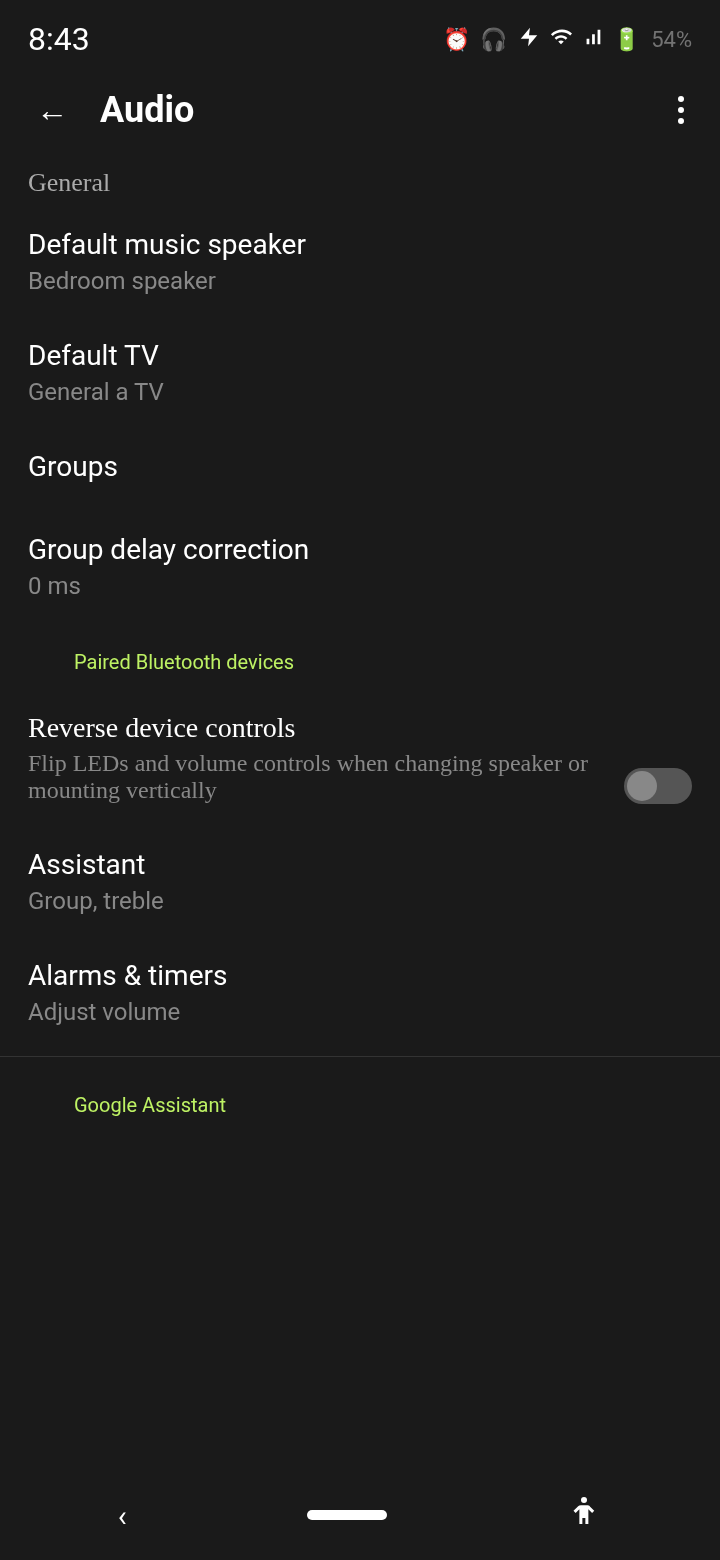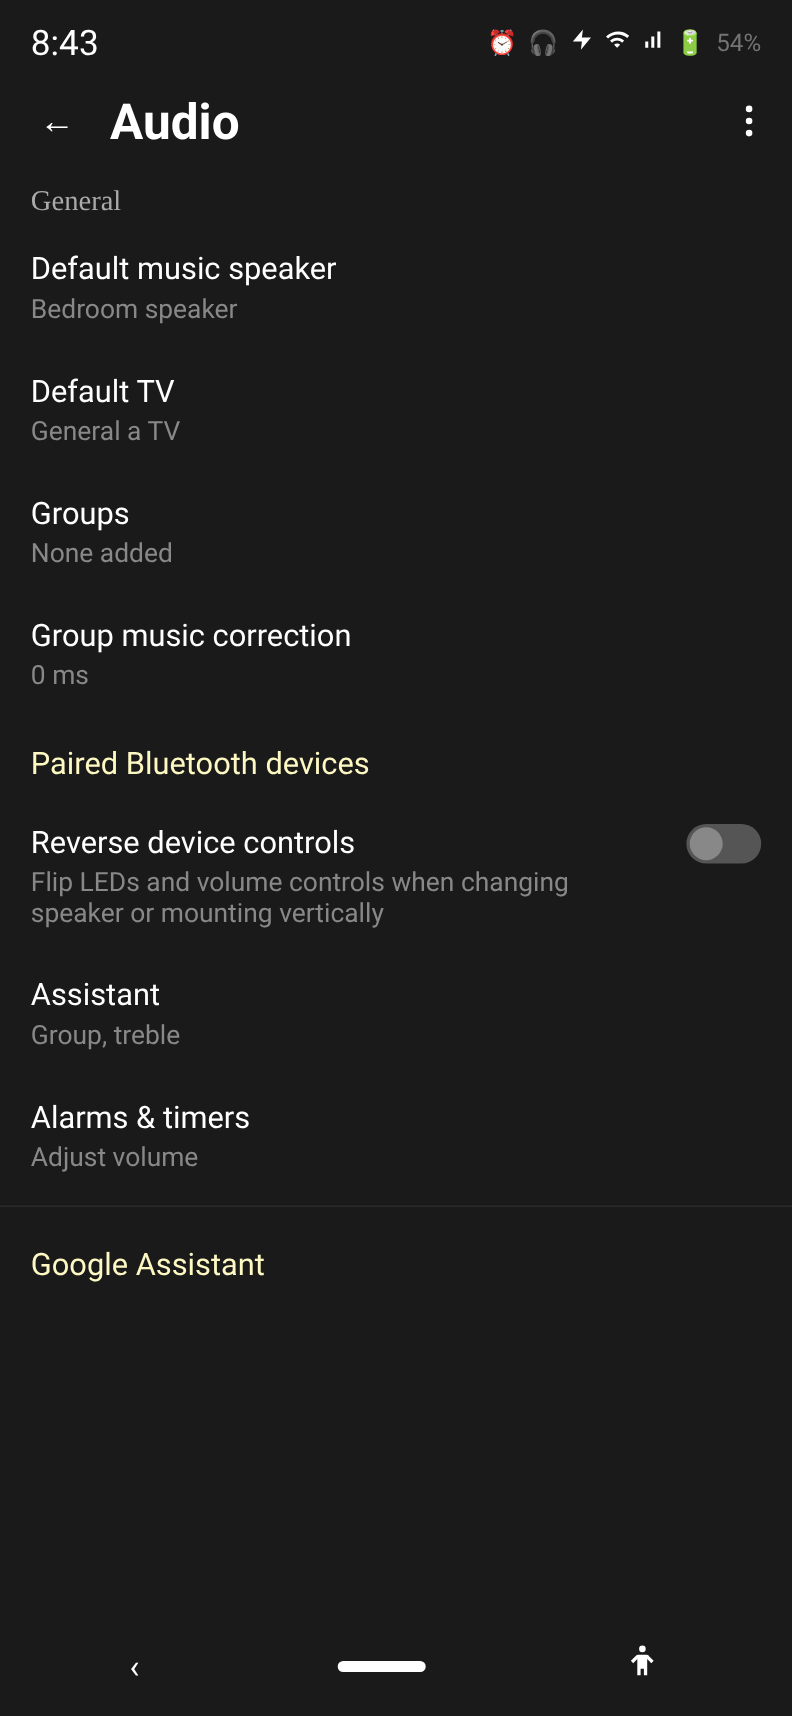--- a/index.html
+++ b/index.html
@@ -69,21 +69,21 @@
       cursor: pointer;
       padding: 8px;
     }
 
     .back-arrow {
       font-size: 32px;
       color: #ffffff;
     }
 
     .app-title {
-      font-size: 45px;
+      font-size: 36px;
       font-weight: 700;
       color: #ffffff;
     }
 
     .more-button {
       cursor: pointer;
       padding: 8px;
       display: flex;
       flex-direction: column;
       gap: 5px;
@@ -112,21 +112,22 @@
     }
 
     .settings-item-subtitle {
       font-size: 24px;
       color: #888888;
     }
 
     .settings-item-row {
       display: flex;
       justify-content: space-between;
-      align-items: flex-start;
+      align-items: flex-end;
+      font-family: Liberation Serif, serif;
     }
 
     .settings-item-content {
       flex: 1;
       padding-right: 20px;
     }
 
     
     .toggle-switch {
       width: 68px;
@@ -188,23 +189,24 @@
     .nav-accessibility {
       font-size: 30px;
       color: #ffffff;
       cursor: pointer;
       padding: 16px;
     }
 
     
     .section-label {
       padding: 28px 28px 16px 28px;
-      font-size: 28px;
+      font-size: 20px;
       font-weight: 400;
-      color: #fef9c3;
+      color: #bef264;
+      margin-left: 46px;
     }
 
     
     .general-label {
       padding: 18px 28px 8px 28px;
       font-size: 26px;
       font-weight: 400;
       color: #aaaaaa;
       font-family: Liberation Serif, serif;
     }
@@ -264,25 +266,24 @@
   <div class="settings-item-subtitle">Bedroom speaker</div>
 </div>
 
 <div class="settings-item">
   <div class="settings-item-title">Default TV</div>
   <div class="settings-item-subtitle">General a TV</div>
 </div>
 
 <div class="settings-item">
   <div class="settings-item-title">Groups</div>
-  <div class="settings-item-subtitle">None added</div>
-</div>
-
-<div class="settings-item">
-  <div class="settings-item-title">Group music correction</div>
+</div>
+
+<div class="settings-item">
+  <div class="settings-item-title">Group delay correction</div>
   <div class="settings-item-subtitle">0 ms</div>
 </div>
 
 <div class="section-label">Paired Bluetooth devices</div>
 
 <div class="settings-item">
   <div class="settings-item-row">
     <div class="settings-item-content">
       <div class="settings-item-title">Reverse device controls</div>
       <div class="settings-item-subtitle">Flip LEDs and volume controls when changing speaker or mounting vertically</div>

